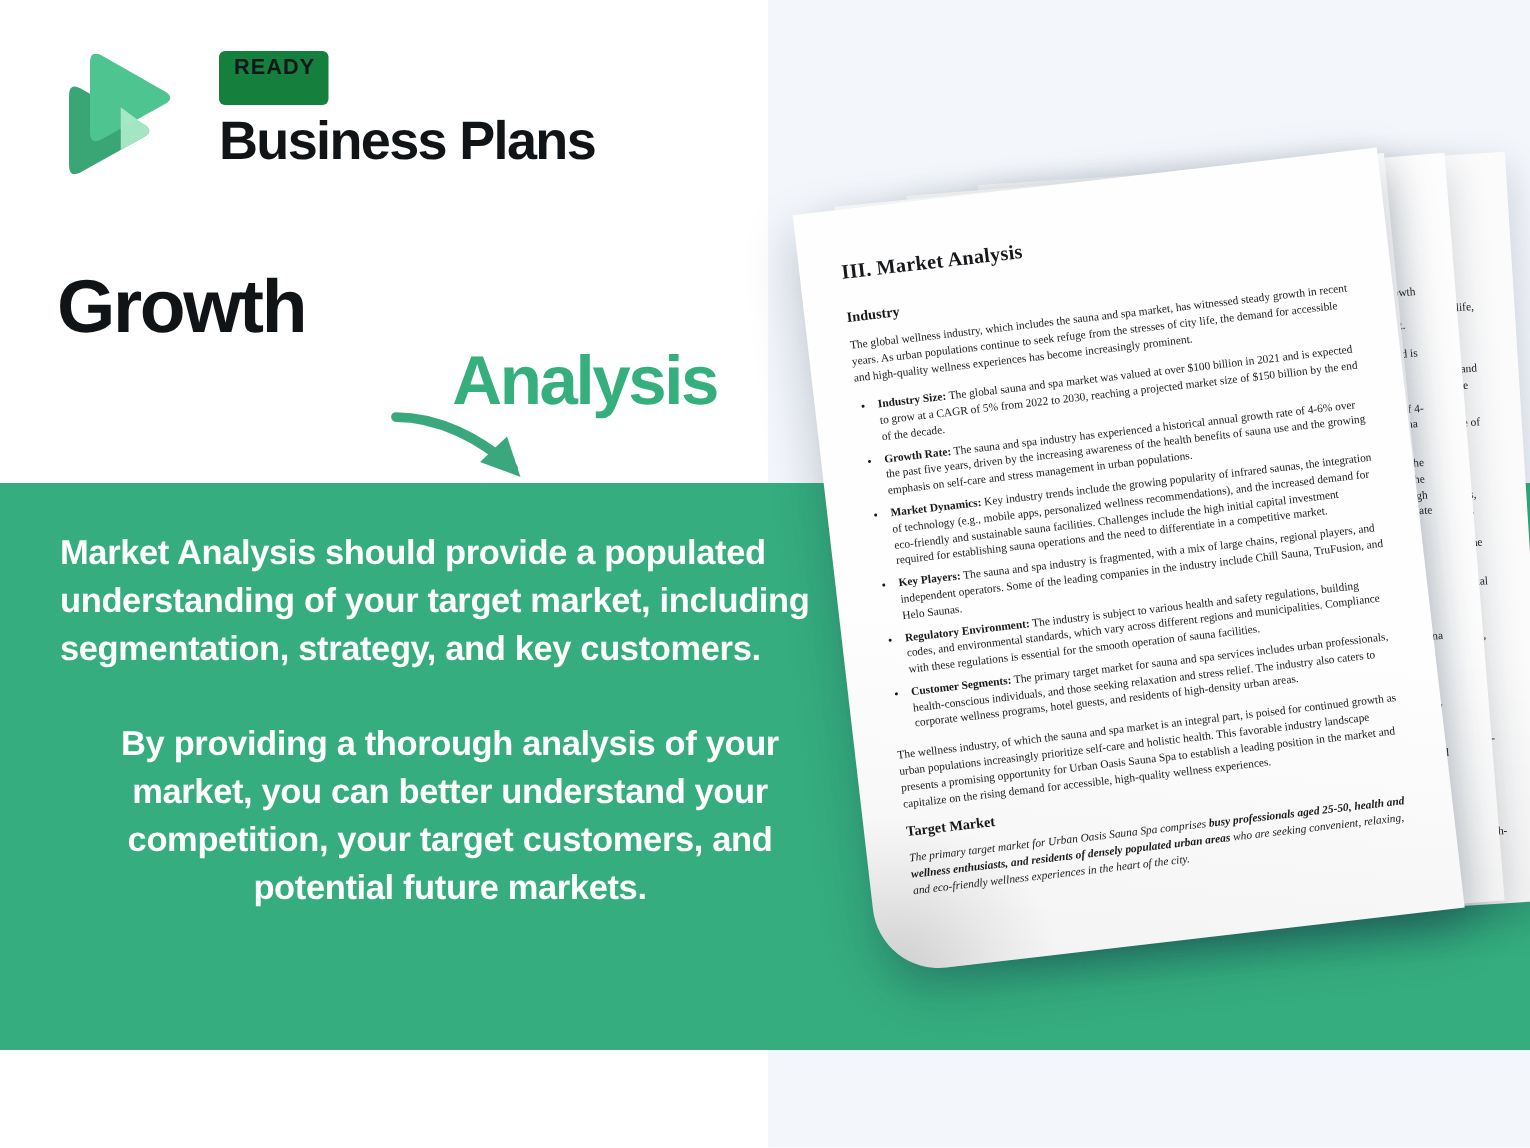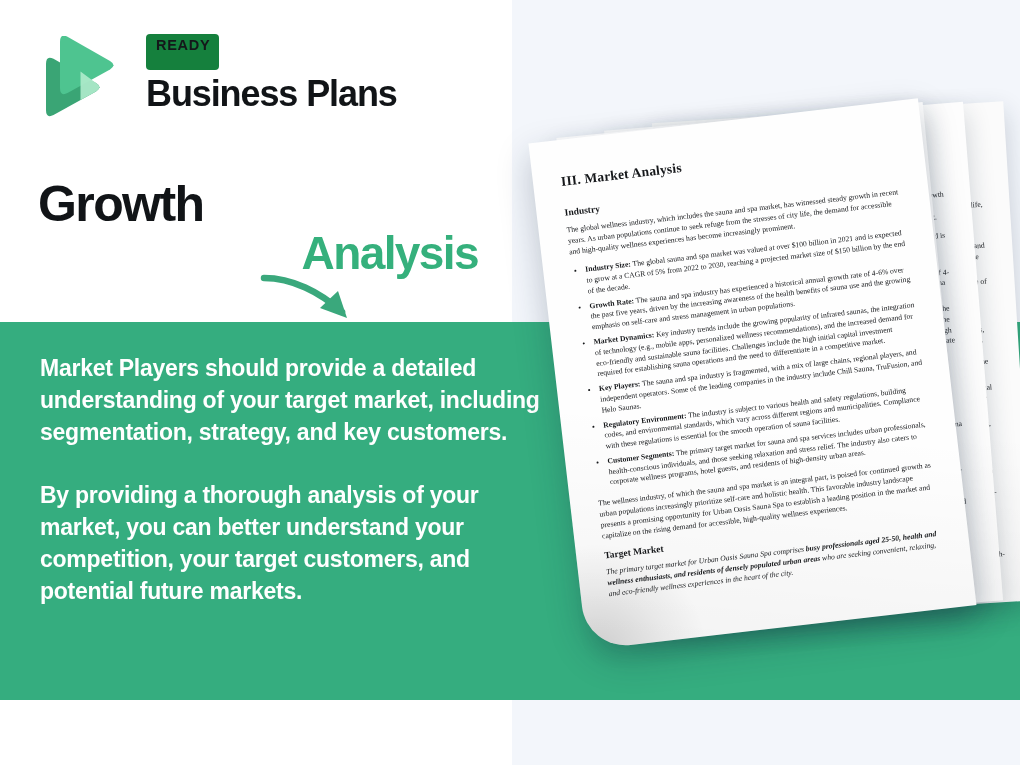--- a/index.html
+++ b/index.html
@@ -39,21 +39,21 @@
   
   .green-band{
     position:absolute;left:0;top:322px;width:1020px;height:378px;
     background:#35ad7f;
   }
   .band-text{position:absolute;left:40px;top:352px;width:520px;color:#ffffff;}
   .band-p{
     font-size:23px;font-weight:700;line-height:1.40;letter-spacing:-.25px;
     margin:0 0 30px 0;
   }
-  .band-p:last-child{margin-bottom:0;}
+  .band-p:last-child{margin-bottom:0;text-align:center;}
 
   
   .papers{position:absolute;left:520px;top:100px;width:500px;height:600px;}
   .sheet{
     position:absolute;background:#fefefe;
     box-shadow:0 10px 26px rgba(20,40,60,.20);
     overflow:hidden;
   }
   .sheet-back3{
     left:160px;top:18px;width:352px;height:500px;
@@ -133,21 +133,21 @@
 
   <div class="arrow">
     <svg viewBox="0 0 112 62" width="112" height="62">
       <path d="M6 12 C34 12 62 26 84 46" stroke="#3aa87c" stroke-width="6.5" fill="none" stroke-linecap="round"></path>
       <path d="M62 42 L89 52 L80 25 Z" fill="#3aa87c"></path>
     </svg>
   </div>
 
   <div class="green-band"></div>
   <div class="band-text">
-    <p class="band-p">Market Players should provide a detailed understanding of your target market, including segmentation, strategy, and key customers.</p>
+    <p class="band-p">Market Analysis should provide a populated understanding of your target market, including segmentation, strategy, and key customers.</p>
     <p class="band-p">By providing a thorough analysis of your market, you can better understand your competition, your target customers, and potential future markets.</p>
   </div>
 
   <div class="papers">
 
     <div class="sheet sheet-back3">
       <div class="doc doc-ghost">
         <h2>III. Market Analysis</h2>
         <h3>Industry</h3>
         <p>The global wellness industry, which includes the sauna and spa market, has witnessed steady growth in recent years. As urban populations continue to seek refuge from the stresses of city life, the demand for accessible and high-quality wellness experiences has become increasingly prominent.</p>

